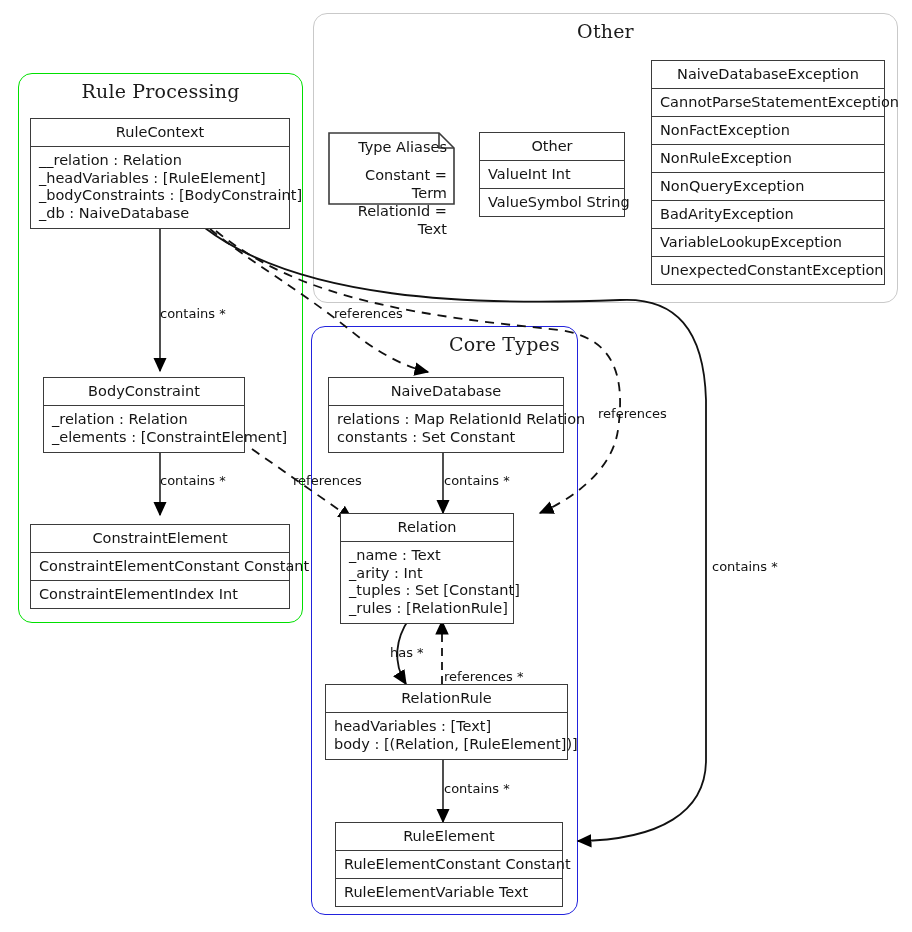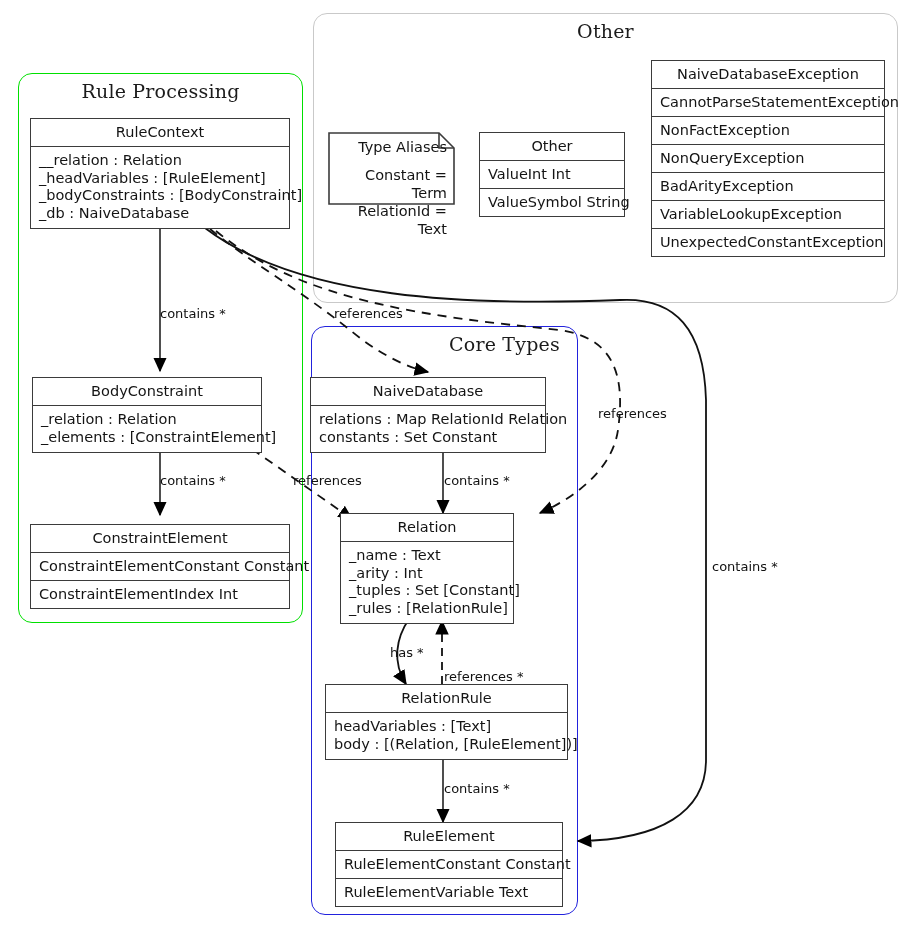--- a/index.html
+++ b/index.html
@@ -160,35 +160,35 @@
   <div class="cls" style="left:30px; top:118px; width:260px;">
     <div class="cls-name">RuleContext</div>
     <div class="cls-attrs">
       <div>__relation : Relation</div>
       <div>_headVariables : [RuleElement]</div>
       <div>_bodyConstraints : [BodyConstraint]</div>
       <div>_db : NaiveDatabase</div>
     </div>
   </div>
 
-  <div class="cls" style="left:32px; top:377px; width:230px;">
+  <div class="cls" style="left:43px; top:377px; width:202px;">
     <div class="cls-name">BodyConstraint</div>
     <div class="cls-attrs">
       <div>_relation : Relation</div>
       <div>_elements : [ConstraintElement]</div>
     </div>
   </div>
 
   <div class="cls" style="left:30px; top:524px; width:260px;">
     <div class="cls-name">ConstraintElement</div>
     <div class="row">ConstraintElementConstant Constant</div>
     <div class="row last">ConstraintElementIndex Int</div>
   </div>
 
-  <div class="cls" style="left:310px; top:377px; width:236px;">
+  <div class="cls" style="left:328px; top:377px; width:236px;">
     <div class="cls-name">NaiveDatabase</div>
     <div class="cls-attrs">
       <div>relations : Map RelationId Relation</div>
       <div>constants : Set Constant</div>
     </div>
   </div>
 
   <div class="cls" style="left:340px; top:513px; width:174px;">
     <div class="cls-name">Relation</div>
     <div class="cls-attrs">
@@ -229,20 +229,21 @@
   <div class="cls" style="left:479px; top:132px; width:146px;">
     <div class="cls-name">Other</div>
     <div class="row">ValueInt Int</div>
     <div class="row last">ValueSymbol String</div>
   </div>
 
   <div class="cls" style="left:651px; top:60px; width:234px;">
     <div class="cls-name">NaiveDatabaseException</div>
     <div class="row">CannotParseStatementException</div>
     <div class="row">NonFactException</div>
+    <div class="row">NonRuleException</div>
     <div class="row">NonQueryException</div>
     <div class="row">BadArityException</div>
     <div class="row">VariableLookupException</div>
     <div class="row last">UnexpectedConstantException</div>
   </div>
 
   <div class="elabel" style="left:160px; top:306px;">contains *</div>
 
   <div class="elabel" style="left:334px; top:306px;">references</div>
 

